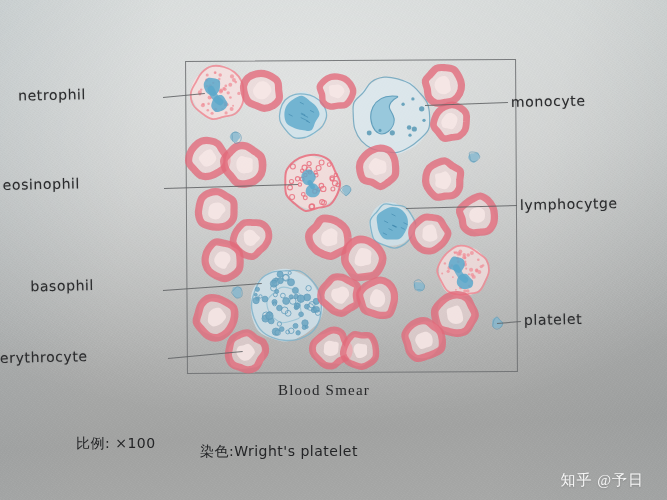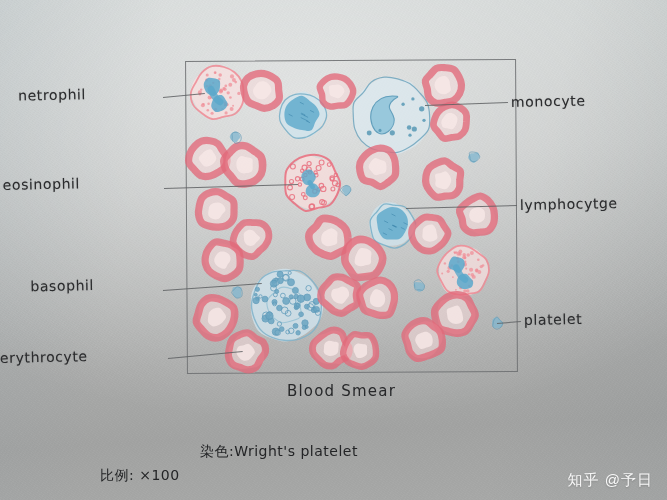--- a/index.html
+++ b/index.html
@@ -65,22 +65,22 @@
   }
   .foot{
     position:absolute;
     font-family:"DejaVu Sans",sans-serif;
     font-size:14px;
     color:#232426;
     letter-spacing:.5px;
     white-space:nowrap;
   }
   .watermark{
-    position:absolute;right:14px;bottom:10px;
-    font-family:Liberation Sans, sans-serif;
+    position:absolute;right:23px;bottom:10px;
+    font-family:Liberation Serif, serif;
     font-size:15px;
     color:rgba(255,255,255,.92);
     letter-spacing:1px;
     text-shadow:0 1px 2px rgba(0,0,0,.18);
   }
   svg.cells{position:absolute;left:0;top:0;width:667px;height:500px;overflow:visible;}
 </style>
 </head>
 <body>
 
@@ -491,19 +491,19 @@
       <div class="leader" style="left: 168px; top: 358px; width: 75.326px; transform: rotate(-5.33216deg);"></div>
       <div class="ink hand lbl-left" style="top: 350px; left: 0px; width: 64px; transform: rotate(-1.2deg);">erythrocyte</div>
       <div class="leader" style="left: 425px; top: 105px; width: 83.0542px; transform: rotate(-2.07003deg);"></div>
       <div class="ink hand" style="top: 94px; left: 511px; transform: rotate(-1.2deg);">monocyte</div>
       <div class="leader" style="left: 406px; top: 208px; width: 111.041px; transform: rotate(-1.54816deg);"></div>
       <div class="ink hand" style="top: 197px; left: 520px; transform: rotate(-1.2deg);">lymphocytge</div>
       <div class="leader" style="left: 497px; top: 323px; width: 24.0832px; transform: rotate(-4.76364deg);"></div>
       <div class="ink hand" style="top: 312px; left: 524px; transform: rotate(-1.2deg);">platelet</div>
     </div>
 
-  <div class="title" id="fig-title" style="left: 287px; top: 382px;">Blood Smear</div>
-
-  <div class="foot" id="foot-scale" style="left: 76px; top: 467px; margin-left: 24px;">比例: ×100</div>
+  <div class="title" id="fig-title" style="left: 278px; top: 382px; font-family: Liberation Serif, serif;">Blood Smear</div>
+
+  <div class="foot" id="foot-scale" style="left: 76px; top: 435px;">比例: ×100</div>
   <div class="foot" id="foot-stain" style="left: 200px; top: 443px;">染色:Wright's platelet</div>
 
   <div class="watermark">知乎 @予日</div>
 </div>
 
 </body></html>

